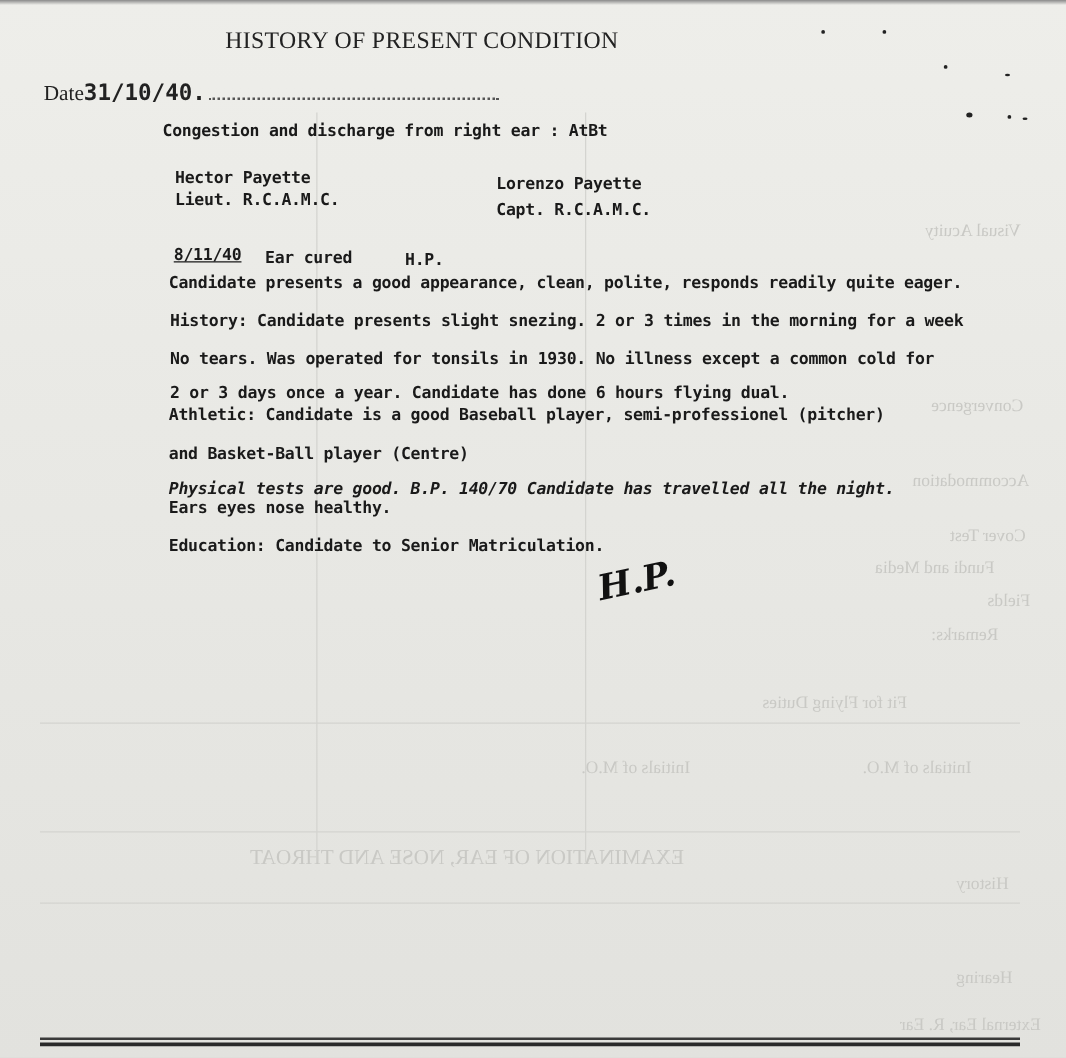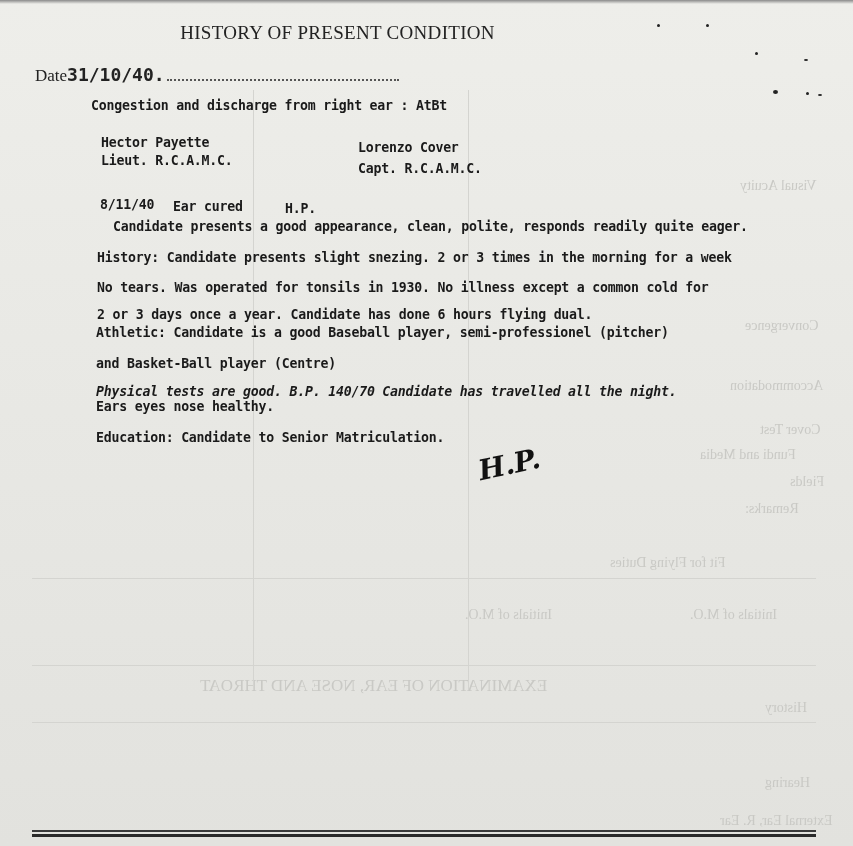--- a/index.html
+++ b/index.html
@@ -17,21 +17,21 @@
     .top-shadow { position:absolute; left:0; top:0; width:853px; height:4px; background: linear-gradient(#8a8a8a, rgba(0,0,0,0)); }
     .bleed { position:absolute; color:#c9c9c5; font-family:"Liberation Serif", serif; font-size:14px; transform: scaleX(-1); white-space:nowrap; }
     .bleed-line { position:absolute; background:#d4d4d0; }
     .title {
       position:absolute; left:0; width:675px; top:22px; text-align:center;
       font-family: "Liberation Serif", "DejaVu Serif", serif; font-size:19px; letter-spacing:0.3px; color:#222;
     }
     .date-row { position:absolute; left:35px; top:64px; font-family:"Liberation Serif", serif; font-size:17px; color:#222; }
     .date-row .val { font-family:"DejaVu Sans Mono", monospace; font-size:18px; font-weight:bold; }
     .date-dots { display:inline-block; width:232px; border-bottom:2px dotted #555; vertical-align:baseline; margin-left:2px; }
-    .tw { position:absolute; font-size:13.2px; font-weight:bold; white-space:nowrap; letter-spacing:-0.2px; color:#1a1a1a; }
+    .tw { position:absolute; font-size:13.2px; font-weight:bold; white-space:nowrap; letter-spacing:-0.2px; color:#1a1a1a;margin-left:39px; }
     .sig { position:absolute; left:478px; top:448px; font-family:"DejaVu Serif", serif; font-style:italic; font-size:28px; font-weight:bold; color:#111; transform: rotate(-12deg); }
     .dot { position:absolute; background:#222; border-radius:50%; }
     .rule1 { position:absolute; left:32px; top:830px; width:784px; height:2px; background:#3a3a3a; }
     .rule2 { position:absolute; left:32px; top:834px; width:784px; height:3px; background:#2a2a2a; }
   </style>
 </head>
 <body>
 
 <div class="page">
   <div class="top-shadow"></div>
@@ -67,28 +67,28 @@
   <div class="title">HISTORY OF PRESENT CONDITION</div>
 
   <div class="date-row">
     <span>Date</span><span class="val">31/10/40.</span><span class="date-dots"></span>
   </div>
 
   <div class="tw" style="left:91px; top:98px;">Congestion and discharge from right ear : AtBt</div>
 
   <div class="tw" style="left:101px; top:135px;">Hector Payette</div>
   <div class="tw" style="left:101px; top:153px;">Lieut. R.C.A.M.C.</div>
-  <div class="tw" style="left:358px; top:140px;">Lorenzo Cover</div>
+  <div class="tw" style="left:358px; top:140px;">Lorenzo Payette</div>
   <div class="tw" style="left:358px; top:161px;">Capt. R.C.A.M.C.</div>
 
-  <div class="tw" style="left:100px; top:197px;">8/11/40</div>
+  <div class="tw" style="left:100px; top:197px;text-decoration:underline;">8/11/40</div>
   <div class="tw" style="left:173px; top:199px;">Ear cured</div>
   <div class="tw" style="left:285px; top:201px;">H.P.</div>
 
-  <div class="tw" style="left:113px; top:219px;">Candidate presents a good appearance, clean, polite, responds readily quite eager.</div>
+  <div class="tw" style="left:96px; top:219px;">Candidate presents a good appearance, clean, polite, responds readily quite eager.</div>
   <div class="tw" style="left:97px; top:250px;">History: Candidate presents slight snezing. 2 or 3 times in the morning for a week</div>
   <div class="tw" style="left:97px; top:280px;">No tears.  Was operated for tonsils in 1930.  No illness except a common cold for</div>
   <div class="tw" style="left:97px; top:307px;">2 or 3 days once a year.  Candidate has done 6 hours flying dual.</div>
   <div class="tw" style="left:96px; top:325px;">Athletic:  Candidate is a good Baseball player, semi-professionel (pitcher)</div>
   <div class="tw" style="left:96px; top:356px;">and Basket-Ball player (Centre)</div>
   <div class="tw" style="left:96px; top:384px;font-style:italic;">Physical tests are good.  B.P. 140/70  Candidate has travelled all the night.</div>
   <div class="tw" style="left:96px; top:399px;text-align:center;">Ears eyes nose healthy.</div>
   <div class="tw" style="left:96px; top:430px;">Education: Candidate to Senior Matriculation.</div>
 
   <div class="sig">H.P.</div>

